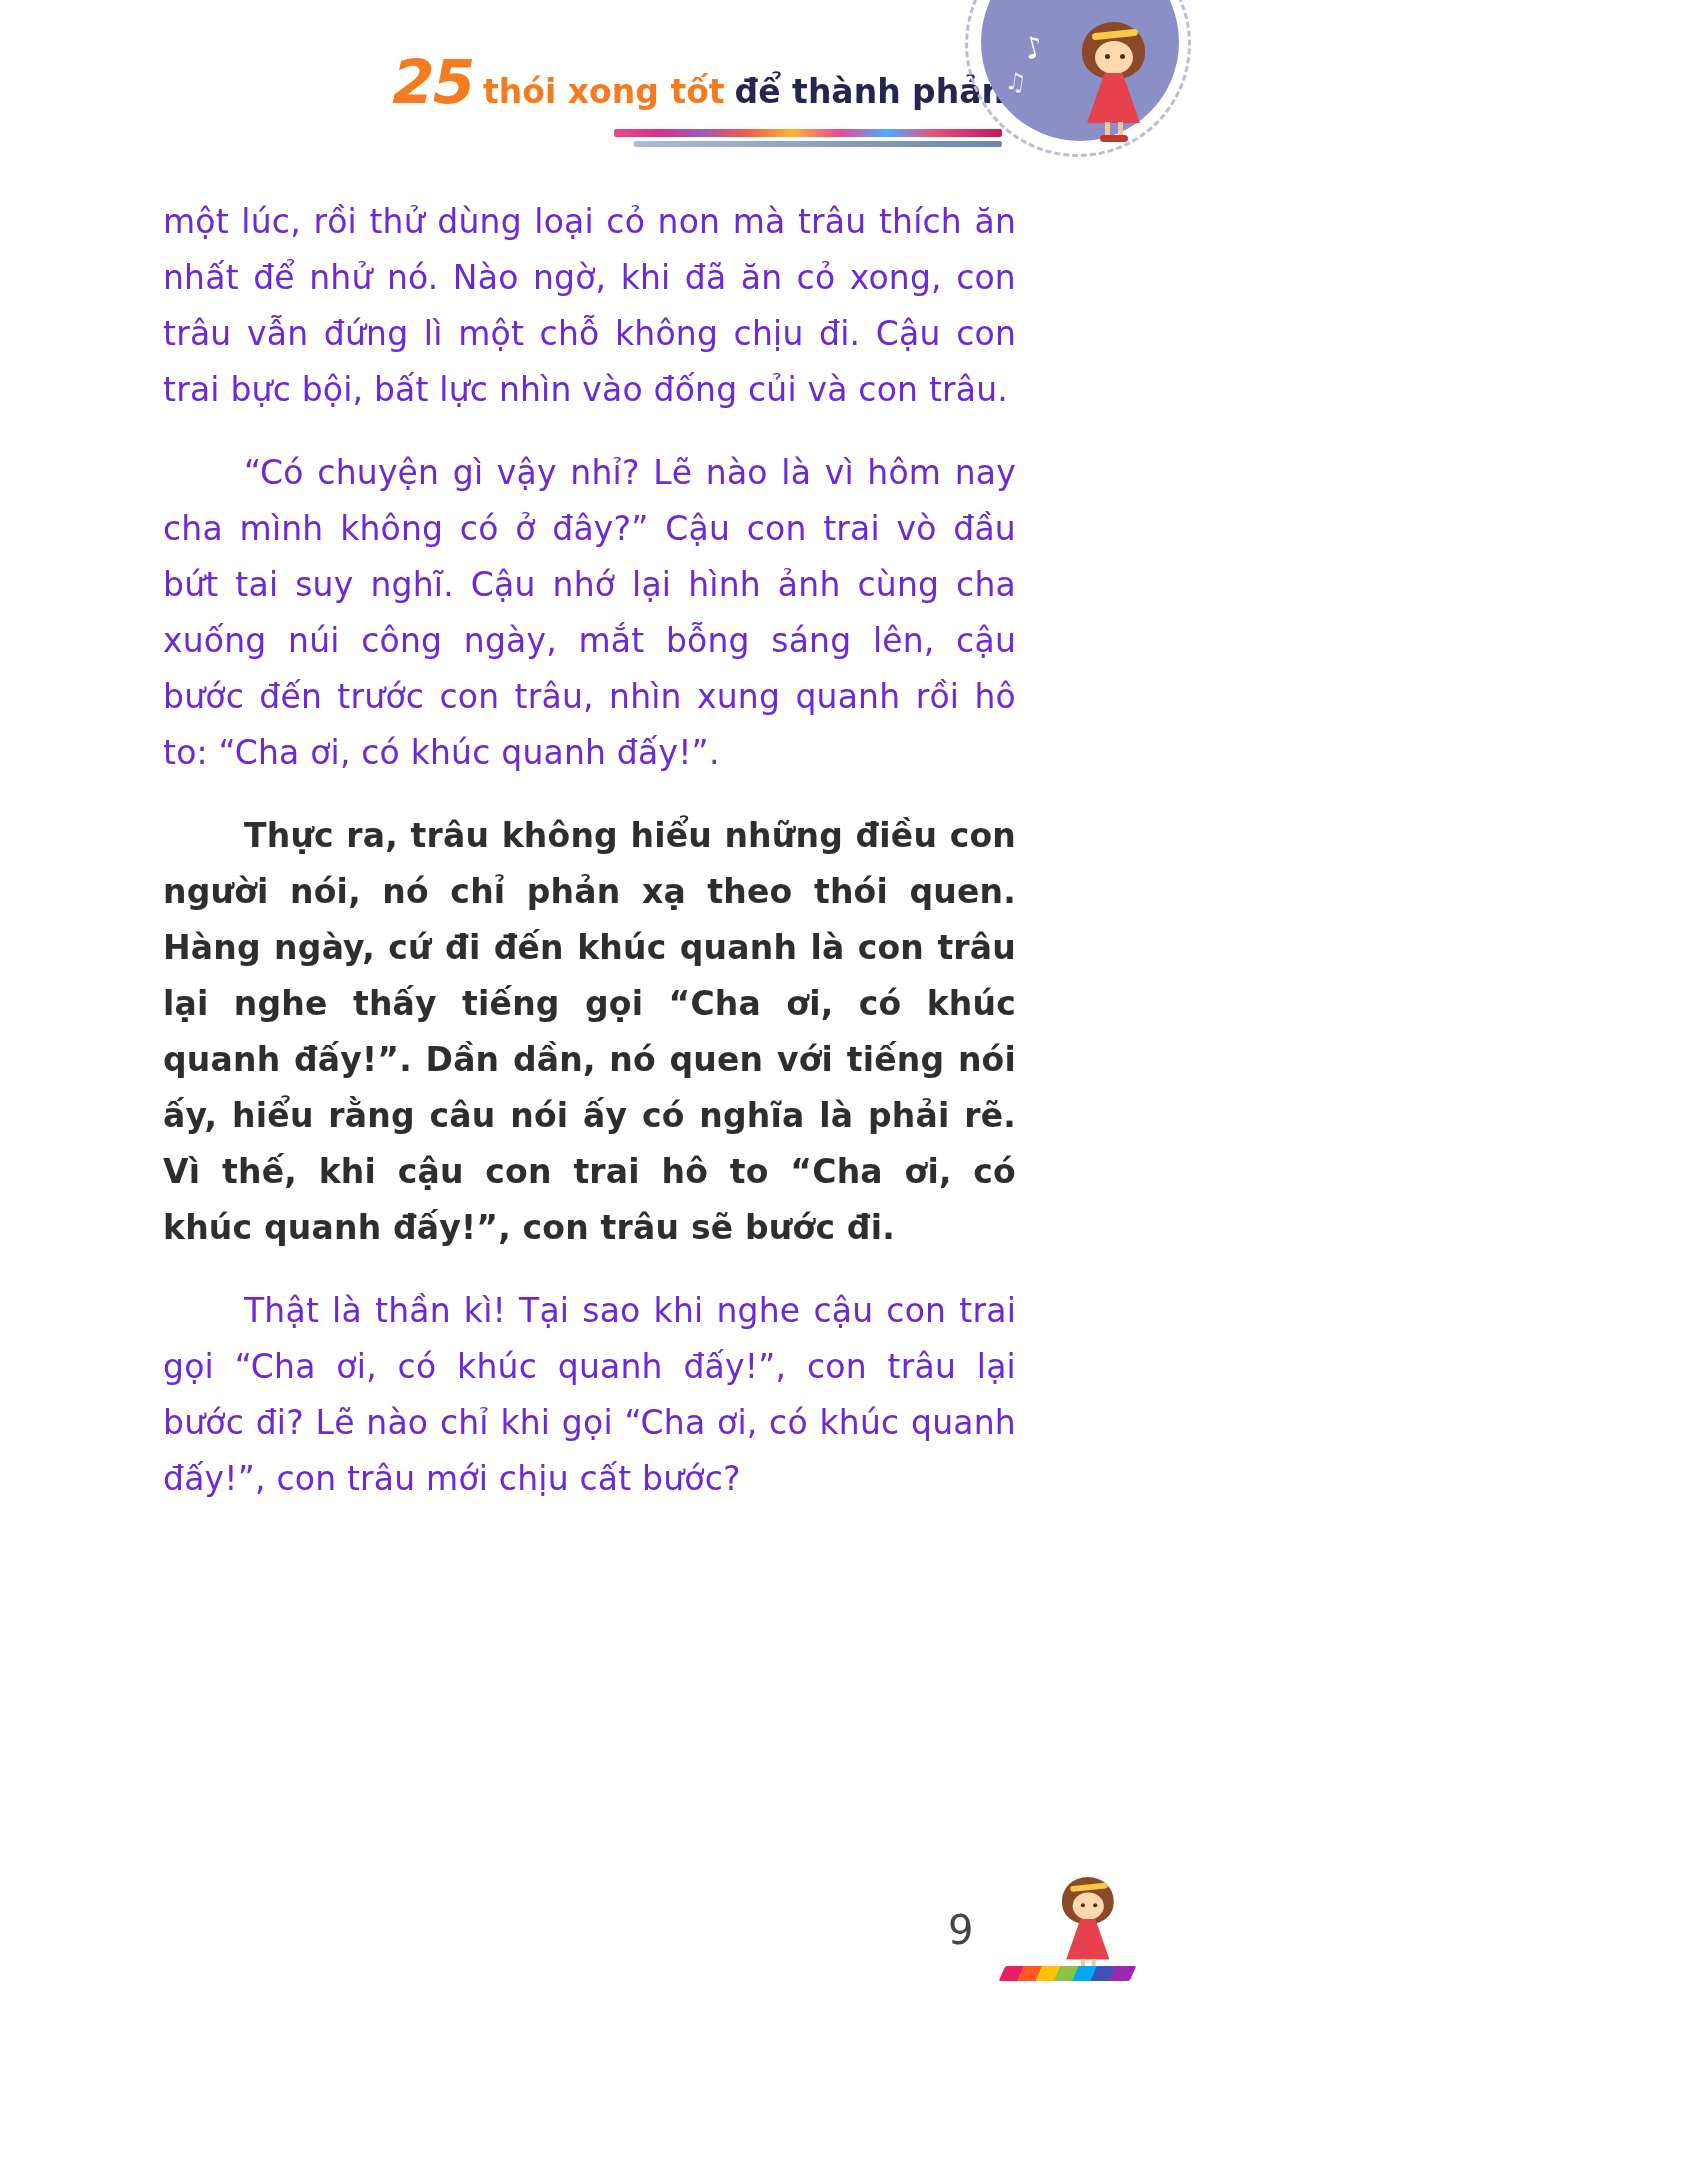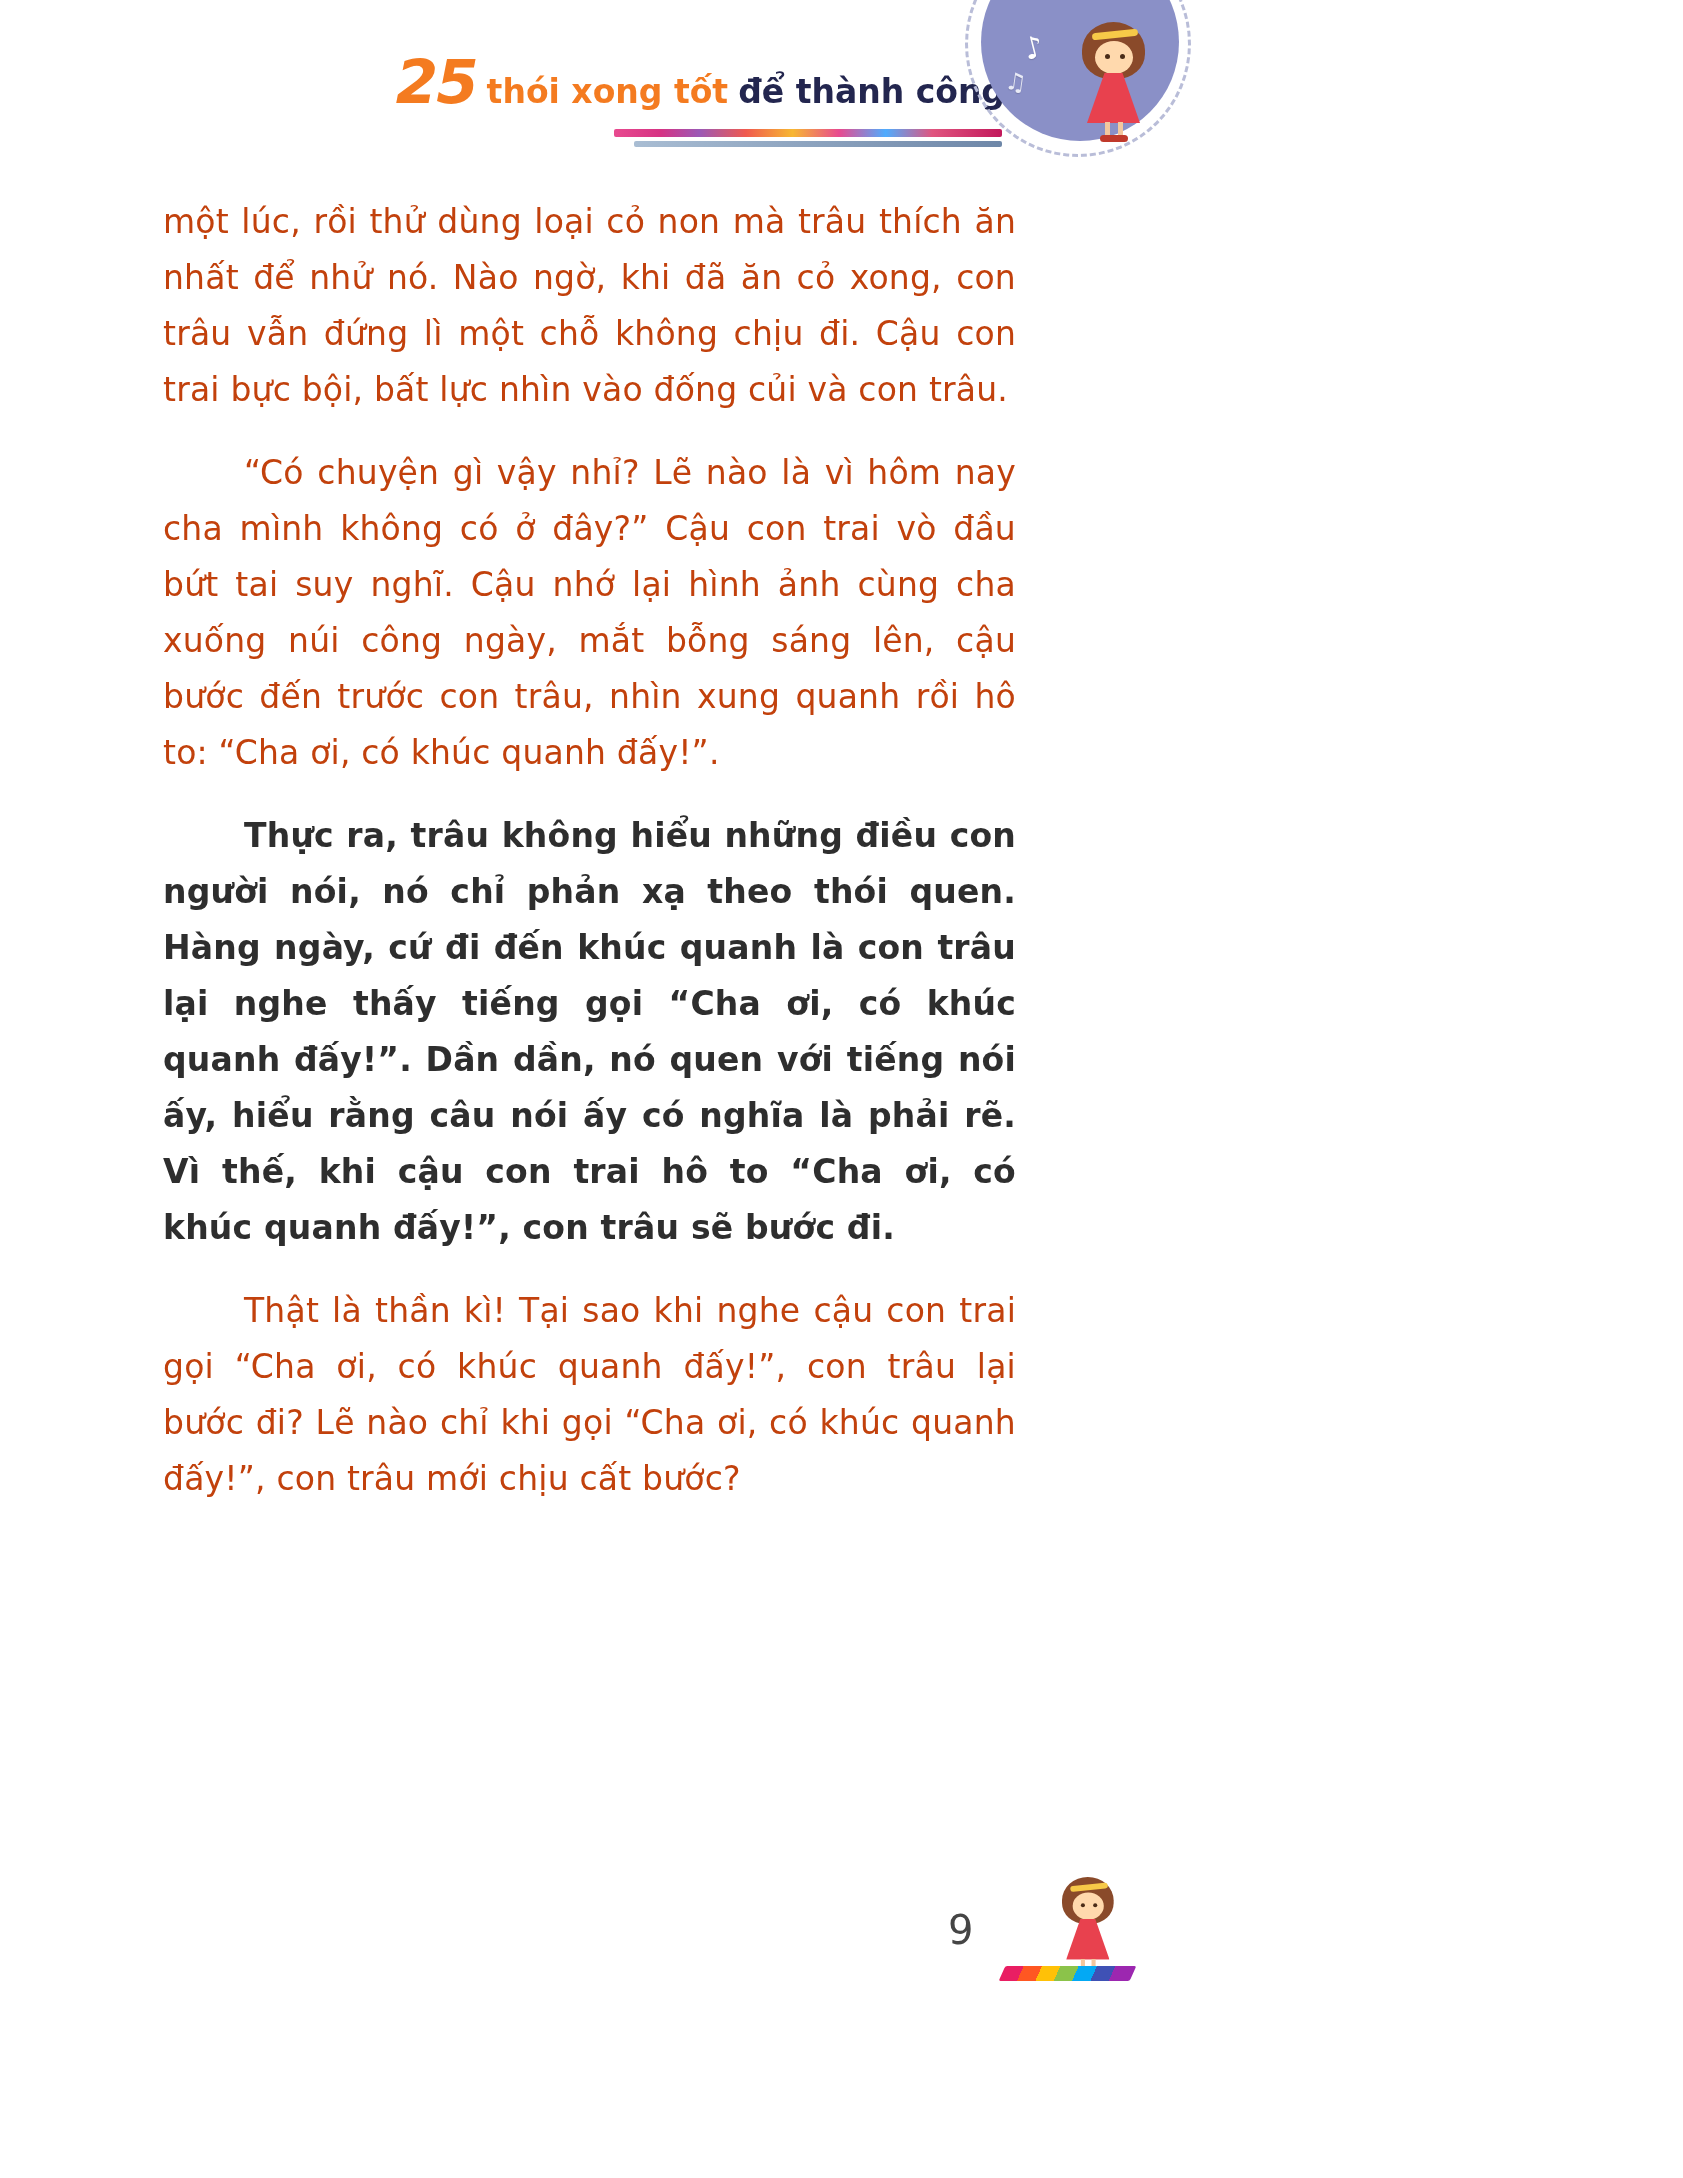--- a/index.html
+++ b/index.html
@@ -84,21 +84,21 @@
   }
   .girl .shoes {
     position:absolute; left:18px; top:113px; width:28px; height:7px;
     background:#c0392b; border-radius:4px;
   }
   .illu-top .girl { left:117px; top:91px; }
 
   
   .text-block { position:absolute; left:163px; top:194px; width:853px; }
   .para {
-    font-size:33px; line-height:56px; color:#c2410c;
+    font-size:33px; line-height:56px; color:#6d28d9;
     text-align:justify; margin-bottom:27px;
     letter-spacing:0.2px;
   }
   .para.indent { text-indent:81px; }
   .para.bold { font-weight:bold; color:#2e2e2e; }
 
   
   .page-num {
     position:absolute; left:948px; top:1907px;
     font-size:40px; color:#454545;
@@ -116,21 +116,21 @@
 </style>
 </head>
 <body>
 
 <div class="page">
 
   <div class="header">
     <div class="header-line">
       <span class="header-num">25</span>
       <span class="header-orange">thói xong tốt</span>
-      <span class="header-navy">để thành công</span>
+      <span class="header-navy">để thành phản</span>
     </div>
   </div>
   <div class="stripe-rainbow"></div>
   <div class="stripe-blue"></div>
 
   <div class="illu-top">
     <div class="dash-circle"></div>
     <div class="purple-circle"></div>
     <span class="note note-1">♪</span>
     <span class="note note-2">♫</span>

